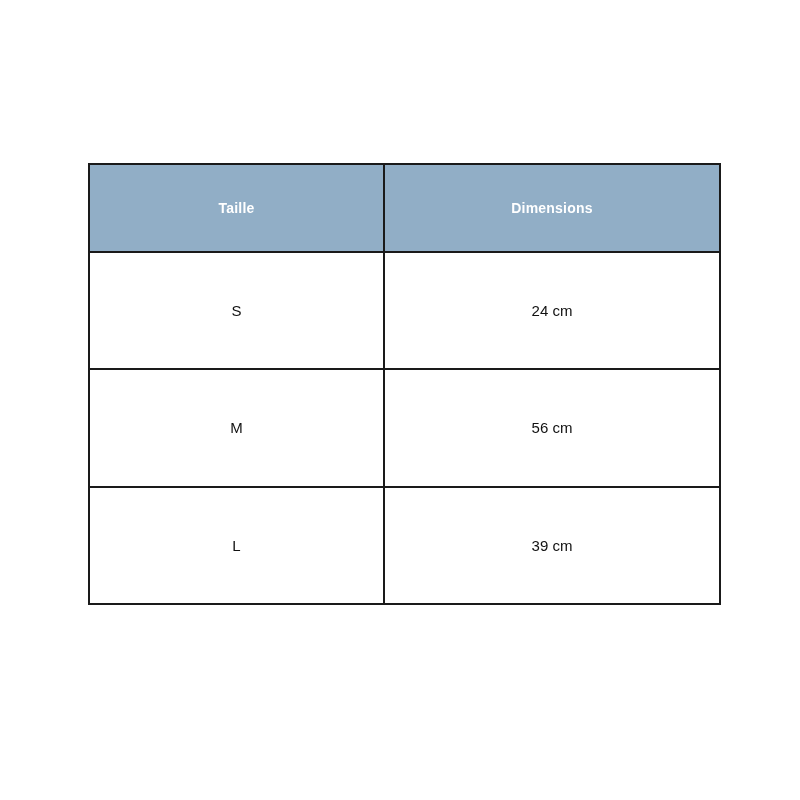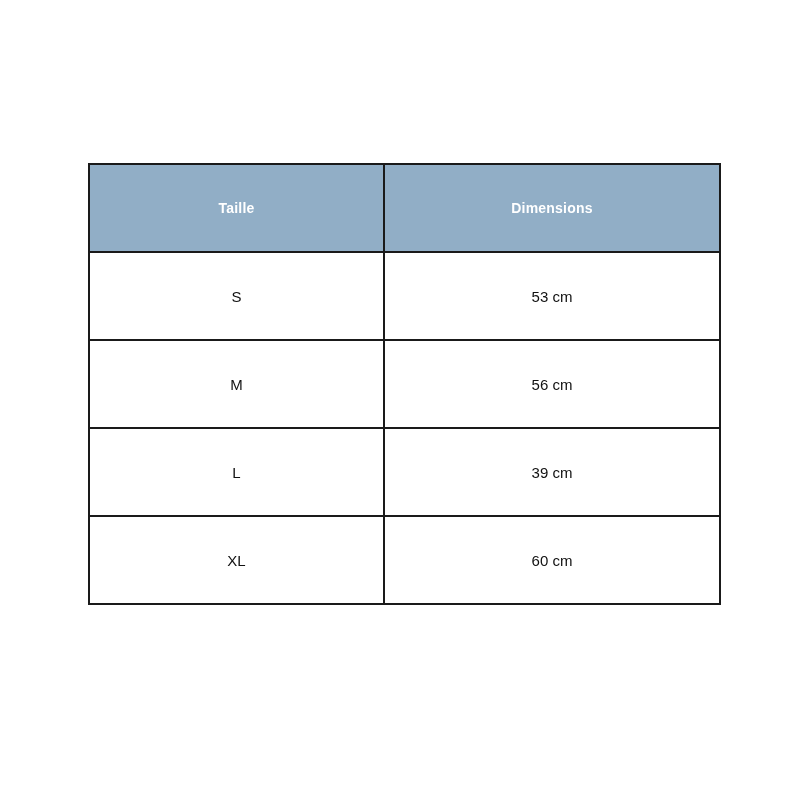--- a/index.html
+++ b/index.html
@@ -59,29 +59,25 @@
     </colgroup>
     <thead>
       <tr>
         <th>Taille</th>
         <th>Dimensions</th>
       </tr>
     </thead>
     <tbody>
       <tr>
         <td>S</td>
-        <td>53 cm</td>
+        <td>24 cm</td>
       </tr>
       <tr>
         <td>M</td>
         <td>56 cm</td>
       </tr>
       <tr>
         <td>L</td>
         <td>39 cm</td>
       </tr>
-      <tr>
-        <td>XL</td>
-        <td>60 cm</td>
-      </tr>
     </tbody>
   </table>
 </div>
 
 </body></html>

